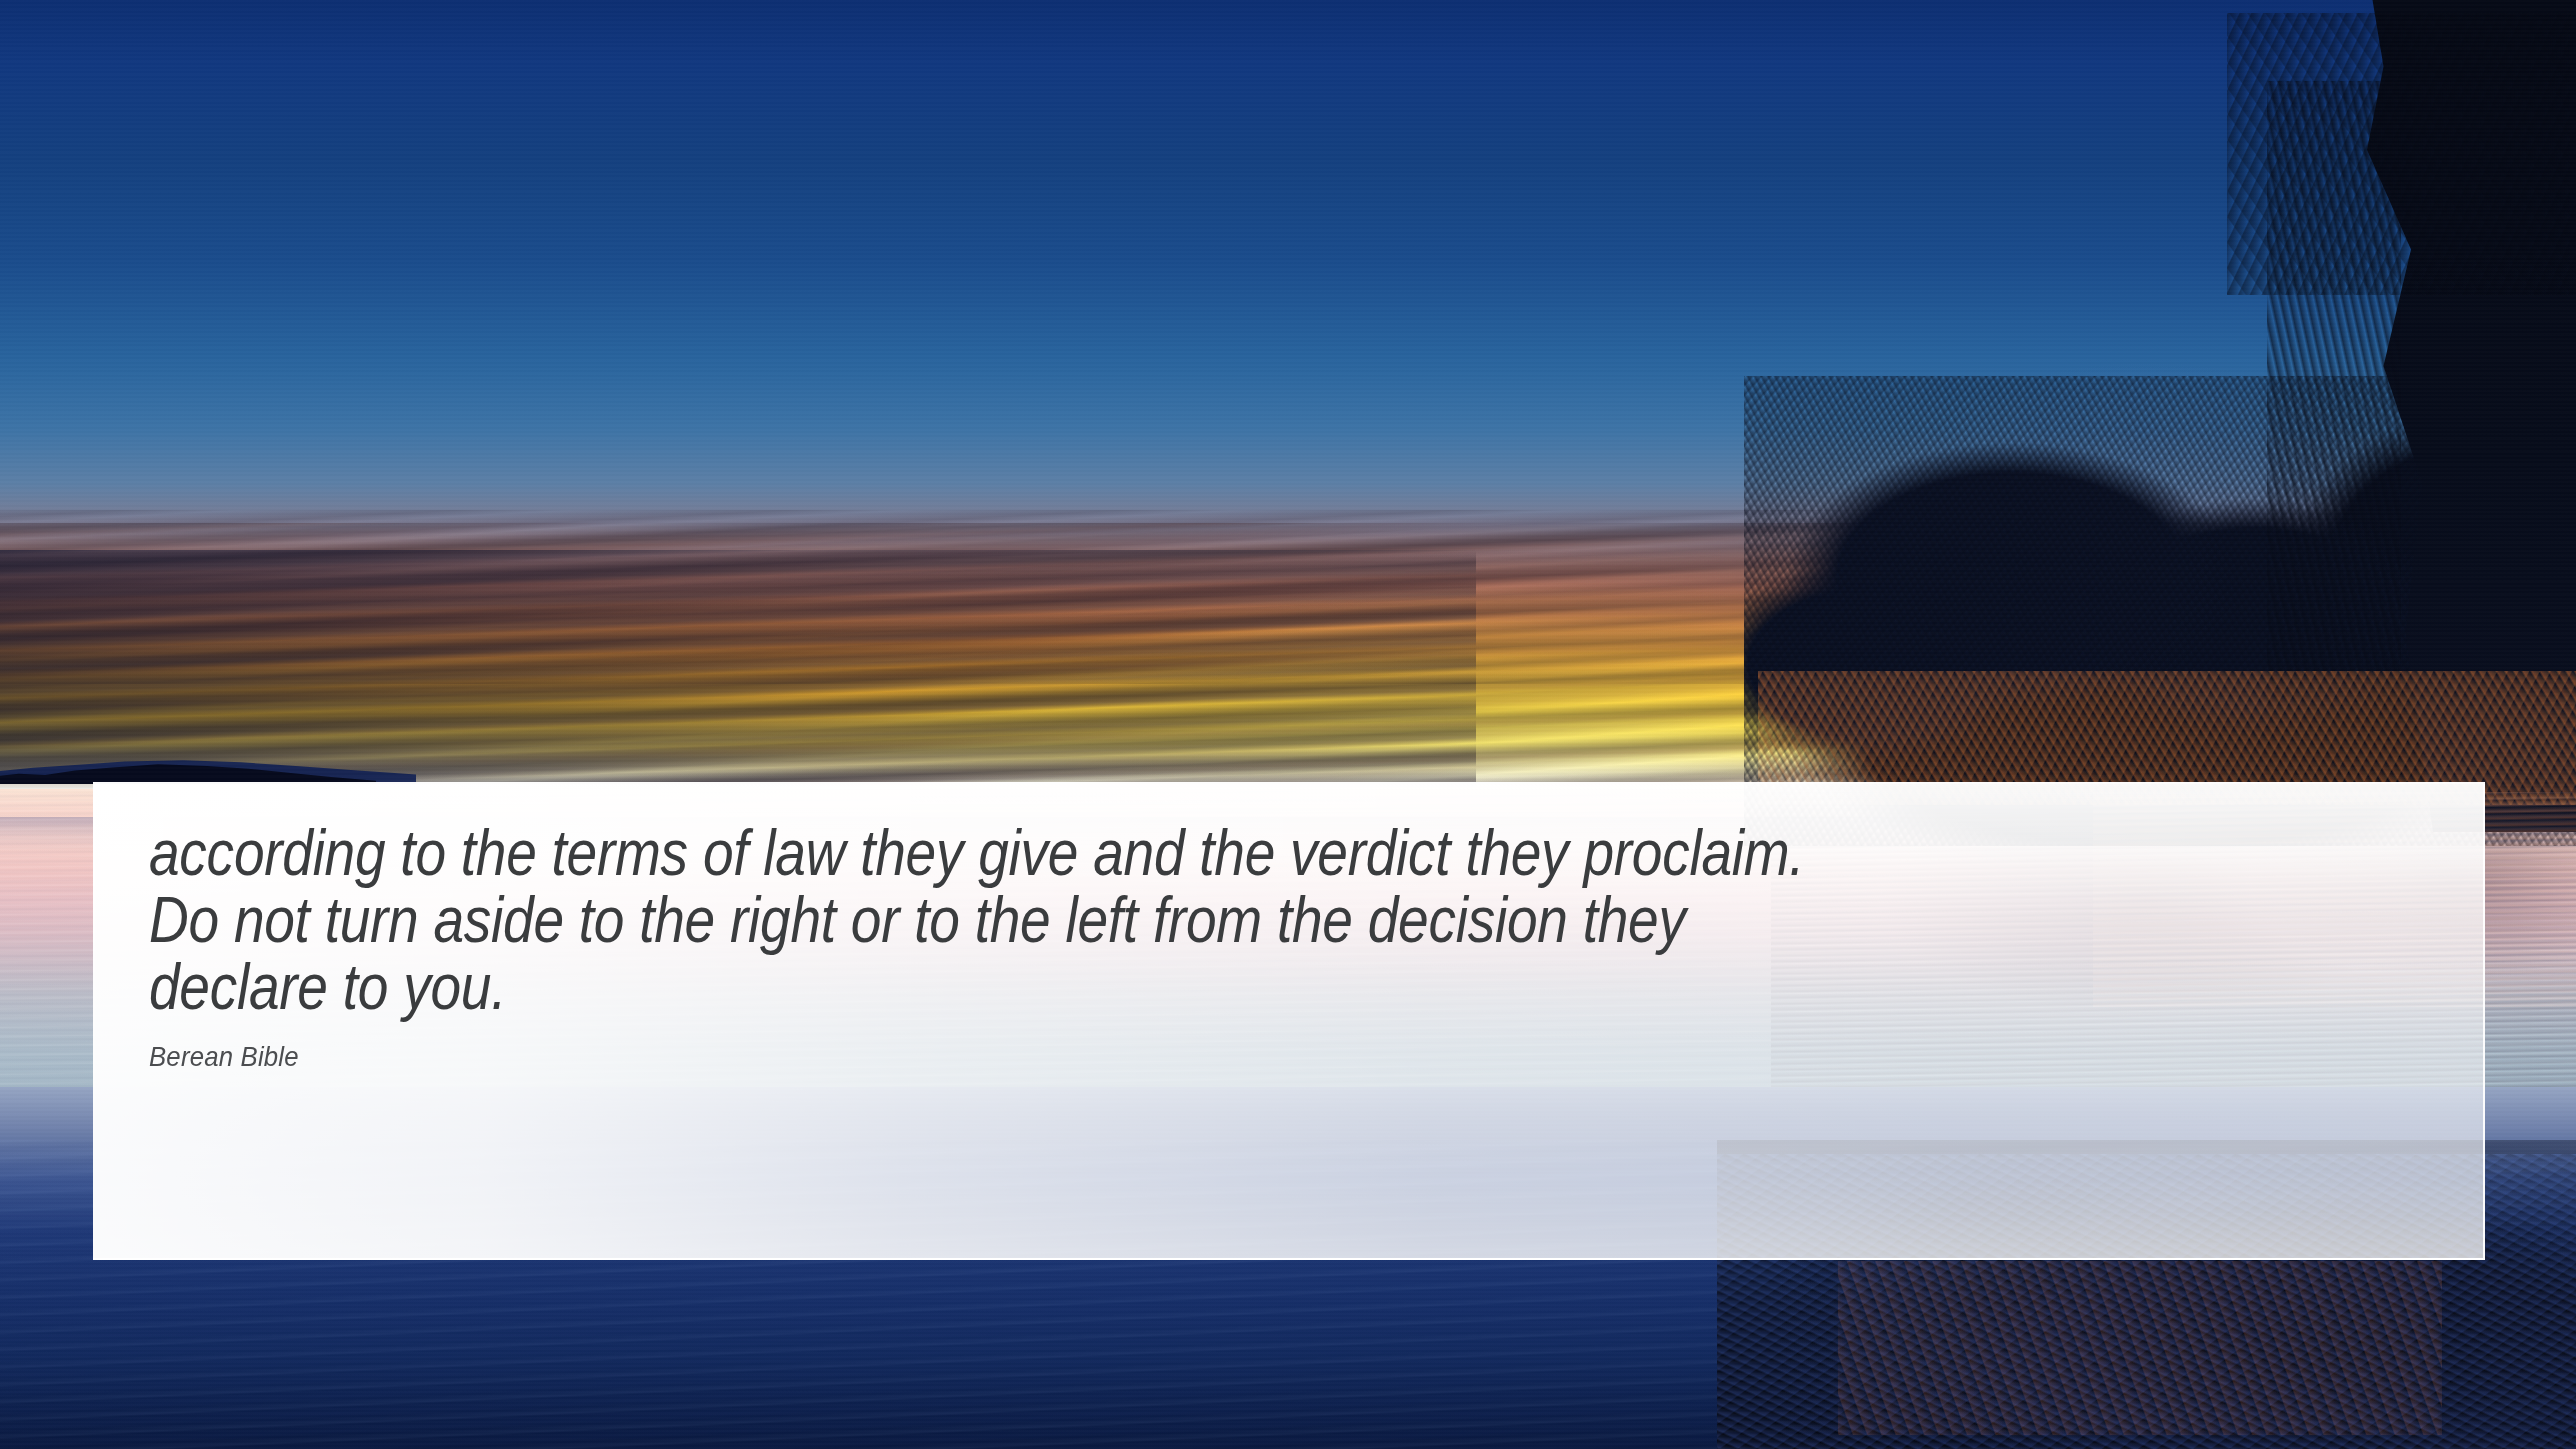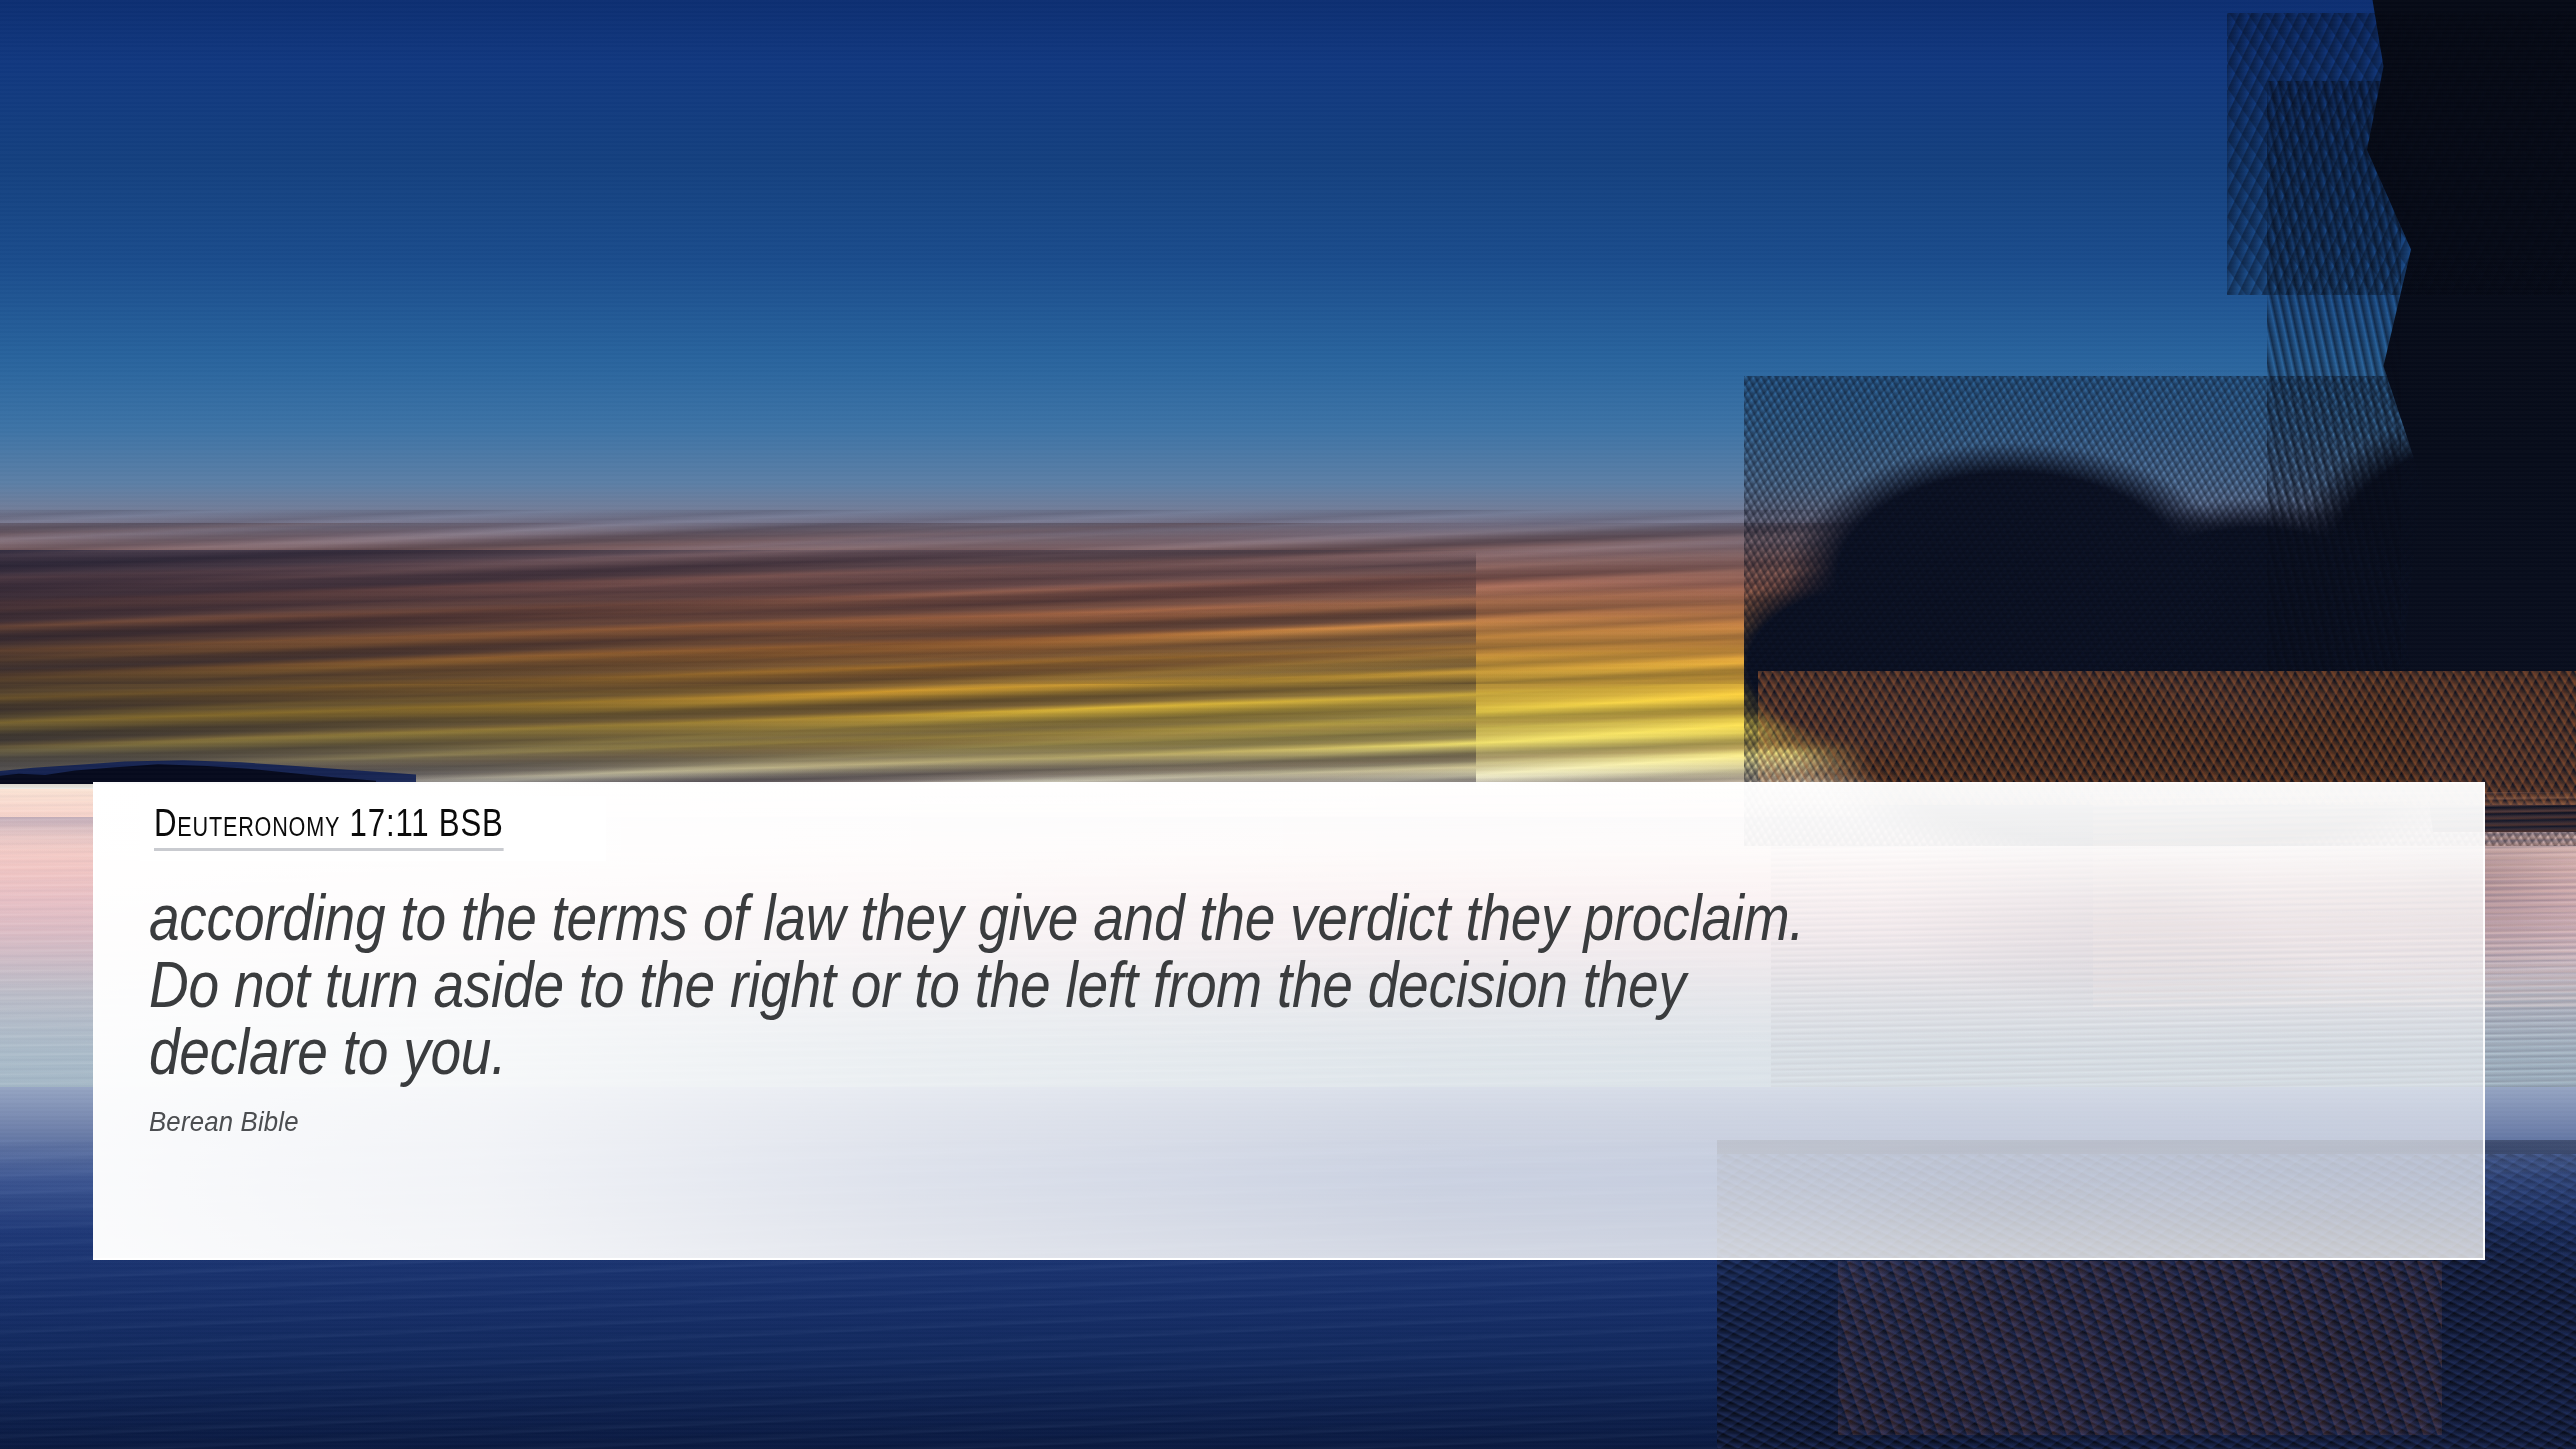--- a/index.html
+++ b/index.html
@@ -360,23 +360,20 @@
     <div class="shore"></div>
     <div class="shore-sheen"></div>
     <div class="shore-embers"></div>
 
     <div class="grain"></div>
   </div>
 
   <div class="verse-panel">
     <div class="verse-inner">
 
-      <div class="ref-plate">
-        <span class="ref-text">Deuteronomy 17:11 BSB</span>
-      </div>
 
       <div class="verse-body">
         <span class="verse-line">according to the terms of law they give and the verdict they proclaim.</span>
         <span class="verse-line">Do not turn aside to the right or to the left from the decision they</span>
         <span class="verse-line">declare to you.</span>
       </div>
 
       <div class="verse-source">Berean Bible</div>
 
     </div>

